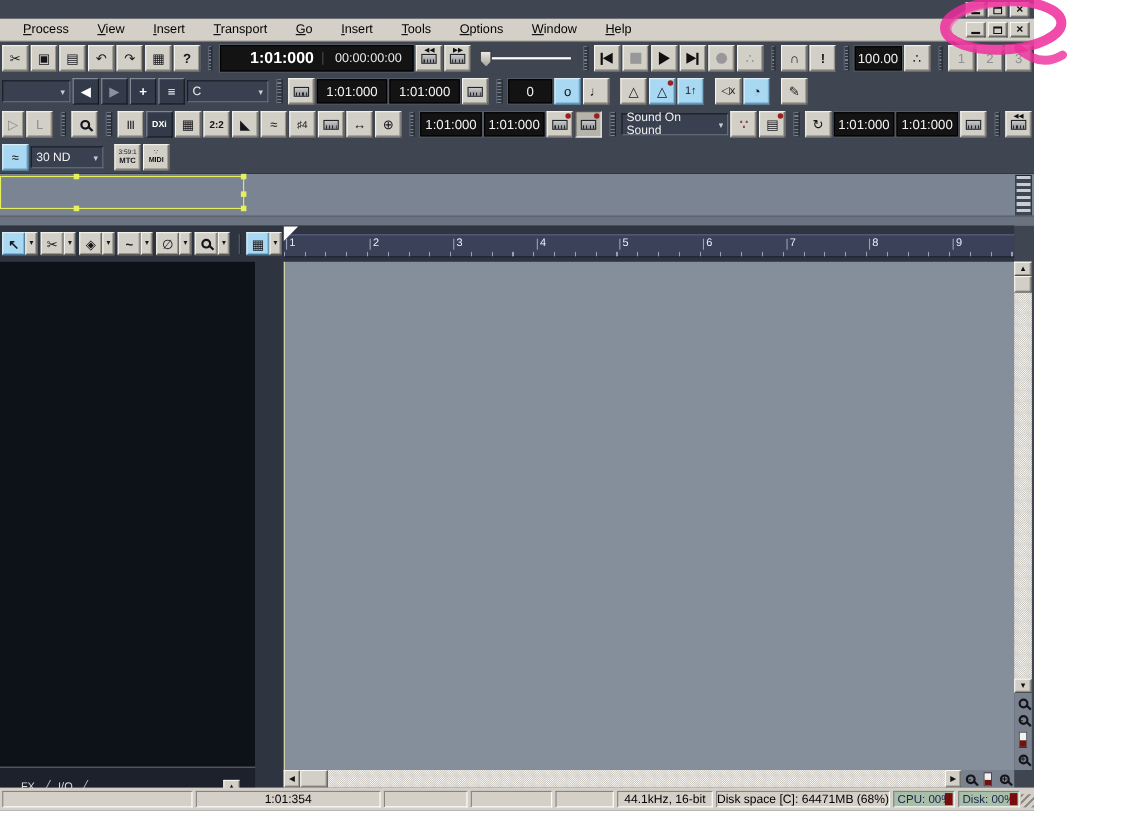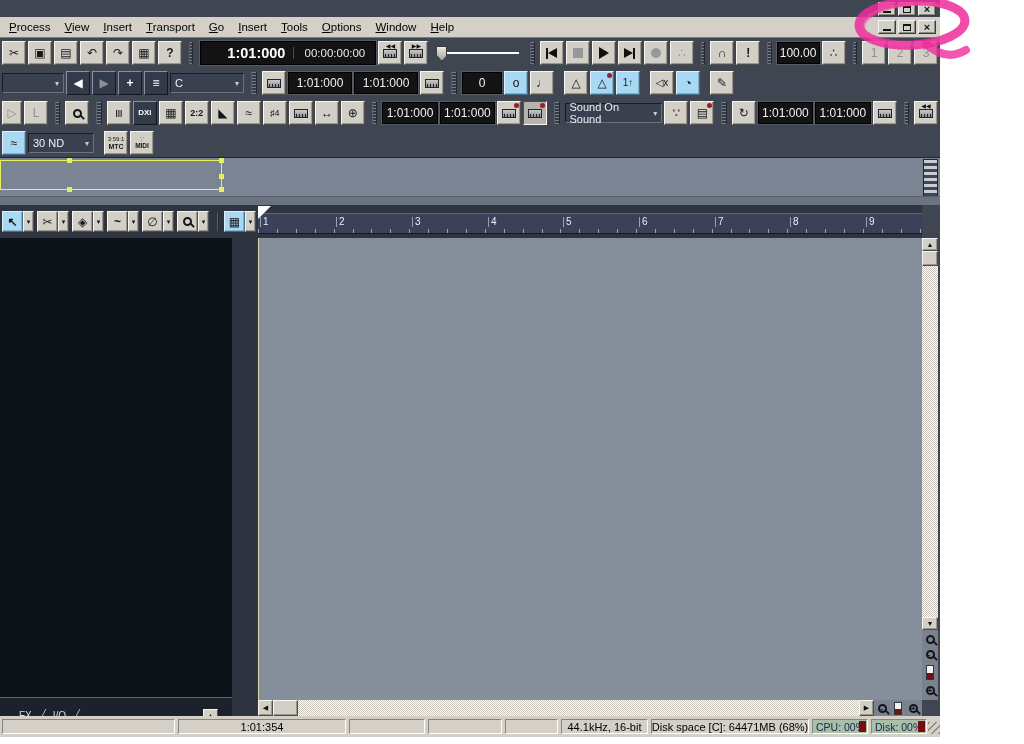--- a/index.html
+++ b/index.html
@@ -20,21 +20,21 @@
   .wbtn { width:18px; height:14px; background:#d2cfc7; border:1px solid;
     border-color:#f6f5f1 #3c3c3c #3c3c3c #f6f5f1; box-shadow:inset -1px -1px 0 #8a8a84;
     display:flex; align-items:center; justify-content:center; padding:0; cursor:default; }
   .g-min { width:8px; height:2px; background:#111; align-self:flex-end; margin:0 0 2px 0; }
   .g-res { width:8px; height:7px; border:1px solid #111; border-top-width:2px; }
   .g-close { font-size:11px; font-weight:bold; color:#111; line-height:10px; }
 
   
   .menubar { position:absolute; left:0; top:17px; width:940px; height:21px; background:#d4d0c8;
     border-bottom:1px solid #7e7a74; display:flex; align-items:center; font-size:11.5px; color:#000; padding-left:2px; }
-  .menu-item { display:inline-block; padding:2px 7px; }
+  .menu-item { display:inline-block; padding:2px 7px;margin-left:12px; }
   .menu-item::first-letter { text-decoration:underline; }
 
   
   .toolrow { position:absolute; left:0; width:940px; height:30px; background:#3f4652;
     display:flex; align-items:center; padding-left:2px; }
   .r1{top:38px} .r2{top:68px} .r3{top:98px} .r4{top:128px}
   .tb { height:24px; min-width:24px; width:24px; background:#d2cfc7; border:1px solid;
     border-color:#f6f5f1 #4e4e4e #4e4e4e #f6f5f1; box-shadow:inset -1px -1px 0 #9a968c;
     display:flex; flex-direction:column; align-items:center; justify-content:center;
     font-size:12px; color:#15151a; margin-right:2px; padding:0; line-height:1; }

